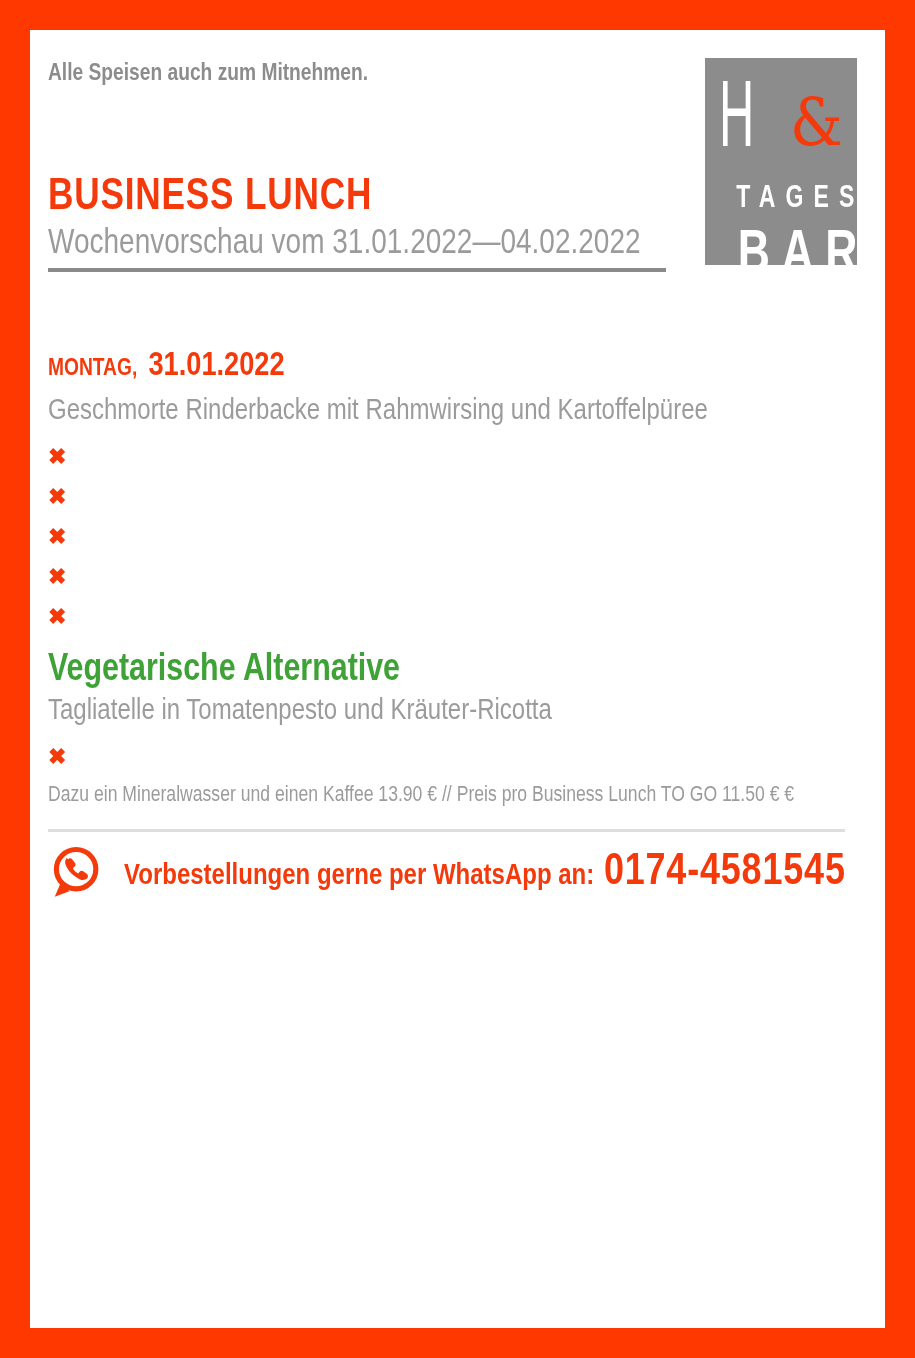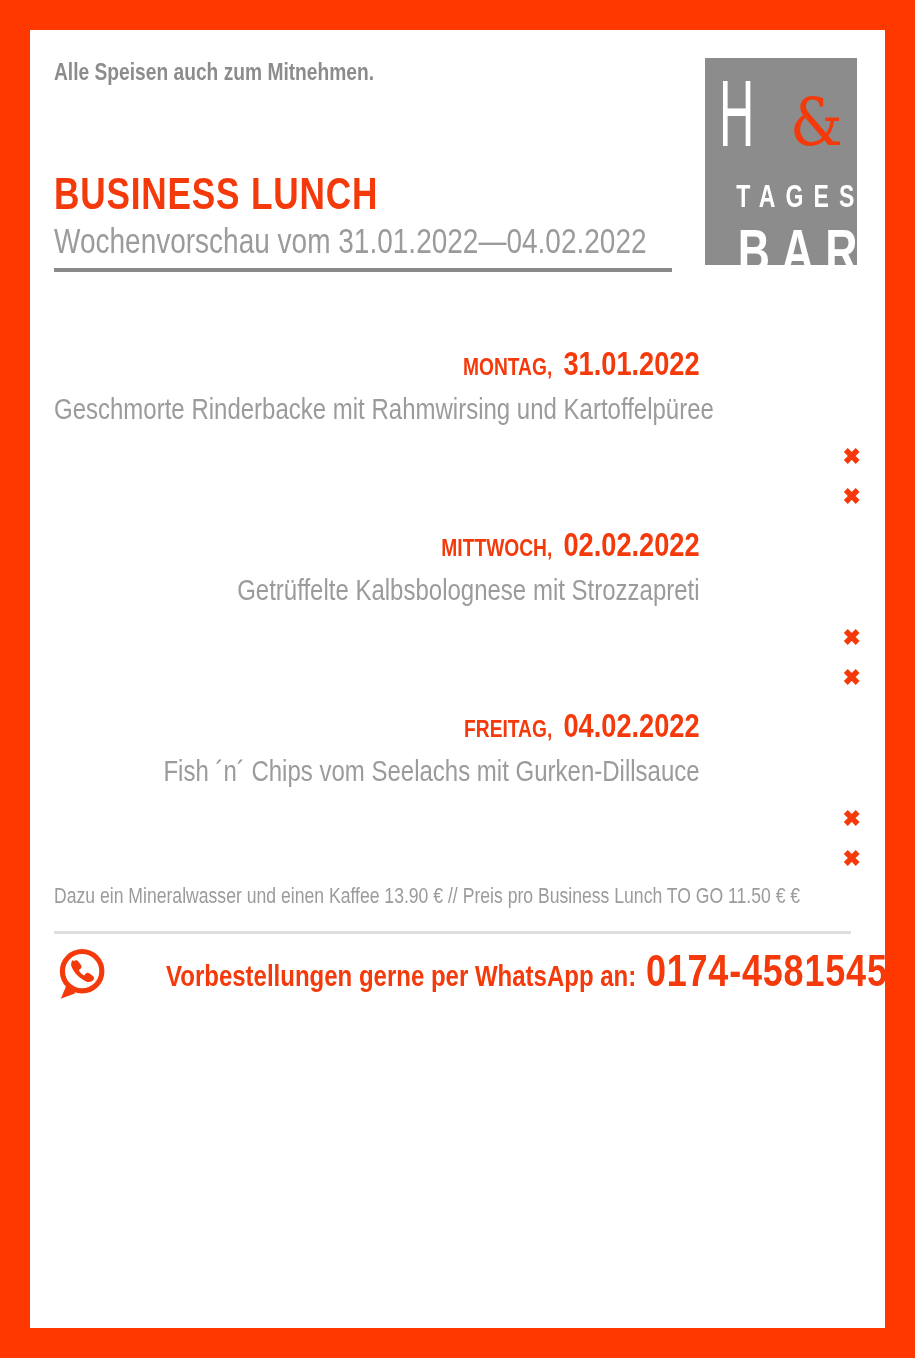--- a/index.html
+++ b/index.html
@@ -6,21 +6,21 @@
   html,body { width:915px; }
   body { font-family:"Liberation Sans", sans-serif; }
   .canvas {
     position:relative; width:915px; height:1358px;
     background:#FF3800; overflow:hidden;
   }
   .page {
     position:absolute; left:30px; top:30px; width:855px; height:1298px;
     background:#ffffff; overflow:hidden;
   }
-  .content { padding:0 24px; }
+  .content { padding:0 18px; }
 
   
   .cond { display:block; transform:scaleX(0.8); transform-origin:0 50%; white-space:nowrap; }
 
   .note {
     margin-top:28px; font-size:24px; font-weight:700; color:#8C8C8C; line-height:28px;
   }
 
   .title {
     margin-top:86px; font-size:44px; font-weight:700; color:#F4390B; line-height:44px;
@@ -53,38 +53,38 @@
     letter-spacing:14px; text-indent:14px;
     transform:scaleX(0.72); transform-origin:50% 50%; white-space:nowrap;
   }
   .logo-line3 {
     margin-top:8px; font-size:62px; line-height:62px; font-weight:700;
     letter-spacing:16px; text-indent:16px;
     transform:scaleX(0.72); transform-origin:50% 50%; white-space:nowrap;
   }
 
   
-  .menu { margin-top:72px;text-align:right; }
+  .menu { margin-top:72px; }
   .day-heading { line-height:38px; color:#F4390B; font-weight:700; }
   .day-heading .day { font-size:24px; }
   .day-heading .date { font-size:34px; margin-left:14px; }
   .dish {
     font-size:30px; line-height:40px; color:#9B9B9B; font-weight:400; white-space:pre;
   }
   .sep { margin:16px 0; font-size:22px; line-height:24px; font-weight:700; color:#F4390B; }
   .veg-title { font-size:38px; line-height:44px; font-weight:700; color:#3EA236; }
 
   .fineprint {
     margin-top:-4px; font-size:22px; line-height:26px; color:#9B9B9B; font-weight:400;
   }
 
   
   .light-rule { margin-top:22px; width:797px; height:3px; background:#DEDEDE; }
   .wa-row {
-    margin-top:10px; height:54px; display:flex; align-items:center;gap:36px;
+    margin-top:10px; height:54px; display:flex; align-items:center;
   }
   .wa-icon { position:relative; top:3px; width:54px; height:56px; flex:0 0 auto; }
   .wa-text { display:block; margin-left:22px; white-space:nowrap; transform:scaleX(0.8); transform-origin:0 50%; }
   .wa-label { font-size:30px; font-weight:700; color:#F4390B; }
   .wa-number { font-size:45px; font-weight:700; color:#F4390B; margin-left:12px; letter-spacing:1px; }
 </style>
 </head>
 <body>
 
 <div class="canvas">
@@ -112,38 +112,30 @@
         <div>
           <div class="day-heading cond">
             <span class="day">MONTAG,</span><span class="date">31.01.2022</span>
           </div>
           <div class="dish cond">Geschmorte Rinderbacke mit Rahmwirsing und Kartoffelpüree</div>
         </div>
         <div class="sep">✖</div>
 
         <div class="sep">✖</div>
 
-        <div>
-          <div class="day-heading cond">
-            <span class="day">MITTWOCH,</span><span class="date">02.02.2022</span>
-          </div>
-          <div class="dish cond">Getrüffelte Kalbsbolognese mit Strozzapreti</div>
-        </div>
+        <div class="sep">✖</div>
+
         <div class="sep">✖</div>
 
         <div class="sep">✖</div>
 
         <div>
-          <div class="day-heading cond">
-            <span class="day">FREITAG,</span><span class="date">04.02.2022</span>
-          </div>
-          <div class="dish cond">Fish ´n´ Chips vom Seelachs mit Gurken-Dillsauce</div>
+          <div class="veg-title cond">Vegetarische Alternative</div>
+          <div class="dish cond">Tagliatelle in Tomatenpesto und Kräuter-Ricotta</div>
         </div>
-        <div class="sep">✖</div>
-
         <div class="sep">✖</div>
 
         <div class="fineprint cond">Dazu ein Mineralwasser und einen Kaffee 13.90 € // Preis pro Business Lunch TO GO 11.50 € €</div>
       </div>
 
       <div class="light-rule"></div>
 
       <div class="wa-row">
         <svg class="wa-icon" viewBox="0 0 48 48" xmlns="http://www.w3.org/2000/svg">
           <circle cx="25" cy="21.5" r="17.5" fill="none" stroke="#F4390B" stroke-width="4.6"></circle>

